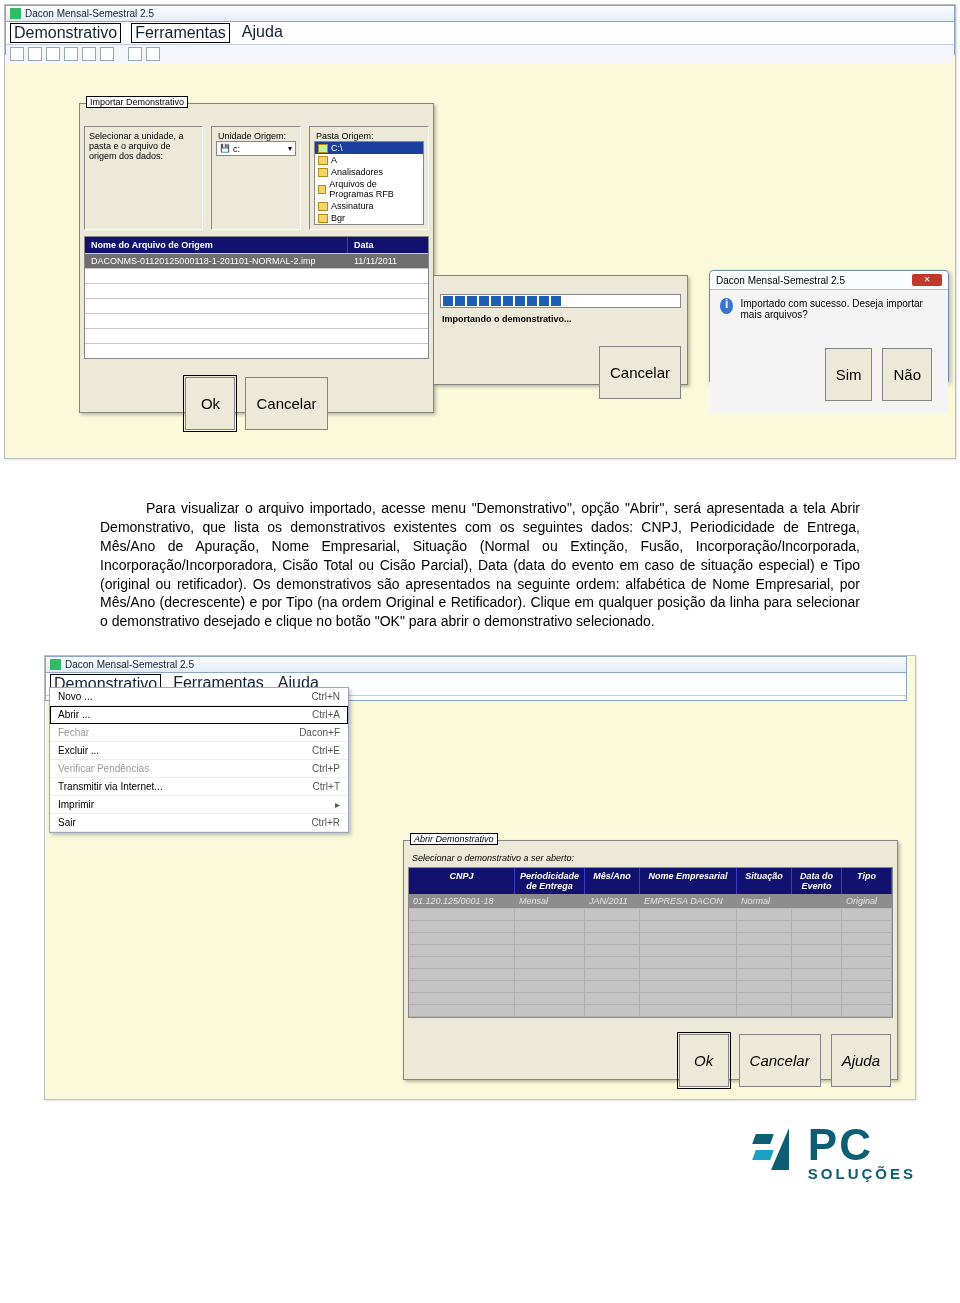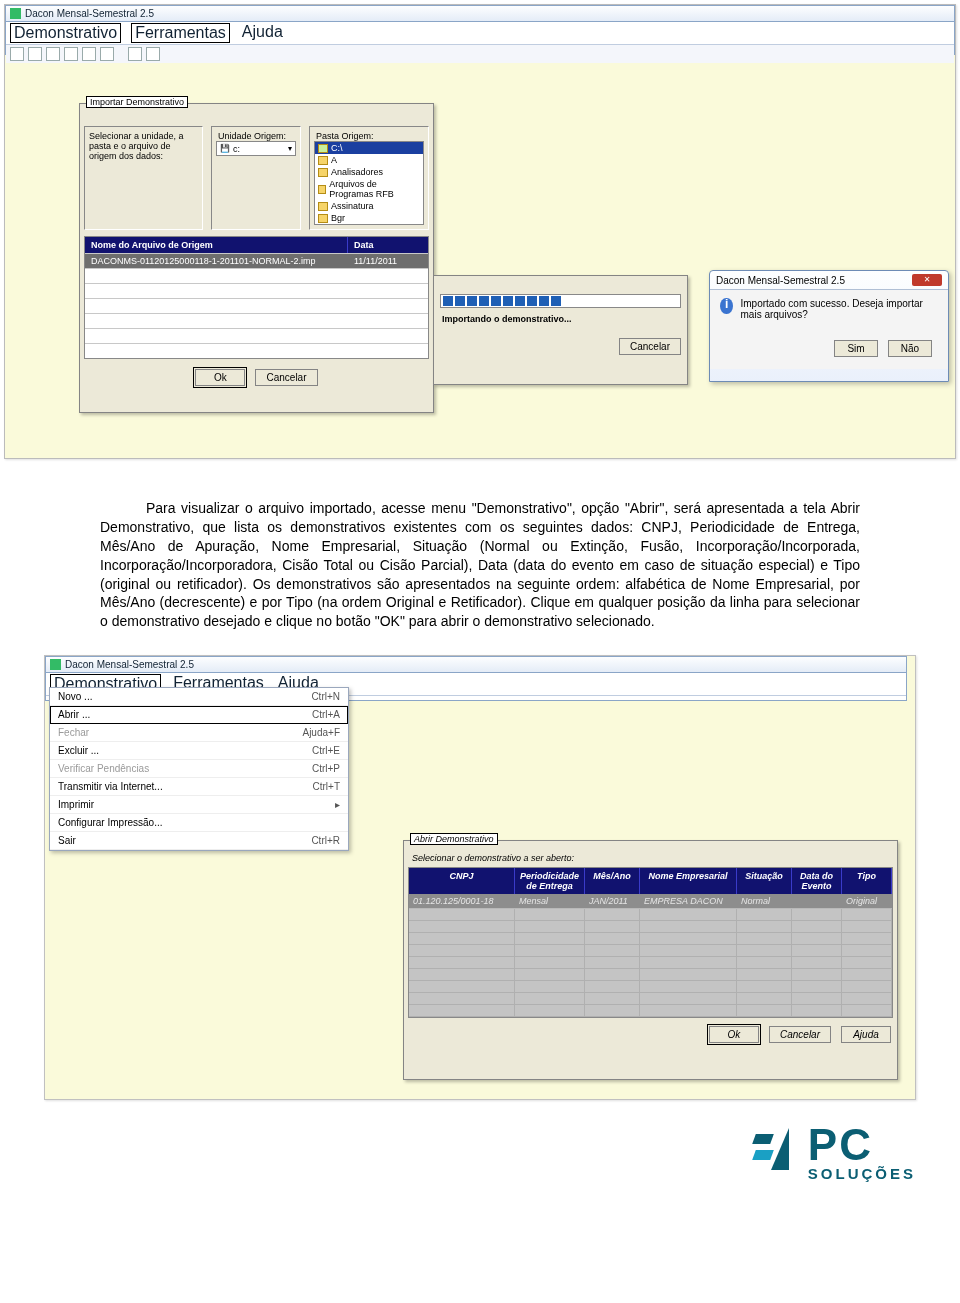--- a/index.html
+++ b/index.html
@@ -60,21 +60,21 @@
   .ficon.open{background:#c9f09b;}
   .table1 { margin:4px; border:1px solid #888; background:#fff;}
   .table1 .hdr{display:flex;background:#11126f;color:#fff;font-size:9px;font-weight:bold;}
   .table1 .hdr .c1{flex:1;padding:3px 6px;border-right:1px solid #3a3bca;}
   .table1 .hdr .c2{width:80px;padding:3px 6px;}
   .table1 .trow{display:flex;border-top:1px solid #c8c8c8;font-size:9px;color:#111;}
   .table1 .trow.sel{background:#6e6e6e;color:#fff;}
   .table1 .trow .c1{flex:1;padding:2px 6px;}
   .table1 .trow .c2{width:80px;padding:2px 6px;}
   .btnrow{display:flex;gap:10px;justify-content:flex-start;padding:4px 6px;}
-  .btn{border:1px solid #848484;background:#ece9d8;padding:2px 10px;font-size:10px;min-width:50px;text-align:center;cursor:pointer;}
+  .btn{border:1px solid #848484;background:#ece9d8;padding:17px 10px;font-size:15px;min-width:50px;text-align:center;cursor:pointer;margin-top:8px;}
   .btn.boxed{outline:1px solid #000; outline-offset:1px;}
   .progress{border:1px solid #888;background:#fff;height:14px;margin:4px 6px;position:relative;}
   .progress .seg{position:absolute;top:1px;bottom:1px;background:#1e5fb5;}
   .winframe{position:absolute;border:1px solid #6d8bb5;background:linear-gradient(#fdfeff,#eaf0fb);border-radius:4px 4px 0 0;box-shadow:2px 2px 5px rgba(0,0,0,0.25);font-size:10px;}
   .winframe .wf-title{display:flex;align-items:center;gap:4px;padding:3px 6px;}
   .winframe .wf-x{margin-left:auto;width:30px;height:12px;background:#c0392b;border-radius:2px;font-size:8px;text-align:center;color:#fff;line-height:12px;}
   .winframe .wf-body{background:#f4f4f4;border-top:1px solid #b0bfd5;padding:8px 10px;}
   .iicon{width:16px;height:16px;border-radius:50%;background:#3a74d0;display:inline-block;position:relative;}
   .iicon::after{content:"i";color:#fff;font-weight:bold;position:absolute;left:5px;top:-1px;font-size:12px;}
 
@@ -288,41 +288,37 @@
     <div class="mi">
         <span>Novo ...</span>
         <span class="sc">Ctrl+N</span>
       </div>
     <div class="mi boxed">
         <span>Abrir ...</span>
         <span class="sc">Ctrl+A</span>
       </div>
     <div class="mi dis">
         <span>Fechar</span>
-        <span class="sc">Ajuda+F</span>
+        <span class="sc">Dacon+F</span>
       </div>
     <div class="mi">
         <span>Excluir ...</span>
         <span class="sc">Ctrl+E</span>
       </div>
     <div class="mi dis">
         <span>Verificar Pendências</span>
         <span class="sc">Ctrl+P</span>
       </div>
     <div class="mi">
         <span>Transmitir via Internet...</span>
         <span class="sc">Ctrl+T</span>
       </div>
     <div class="mi">
         <span>Imprimir</span>
         <span class="sc">▸</span>
-      </div>
-    <div class="mi">
-        <span>Configurar Impressão...</span>
-        <span class="sc"></span>
       </div>
     <div class="mi">
         <span>Sair</span>
         <span class="sc">Ctrl+R</span>
       </div>
   </div>
 
   <div class="panel" style="left:358px;top:184px;width:495px;height:240px;font-style:italic;">
     <div class="ptitle">Abrir Demonstrativo</div>
     <div class="lbl" style="margin:12px 8px 2px 8px;">Selecionar o demonstrativo a ser aberto:</div>

